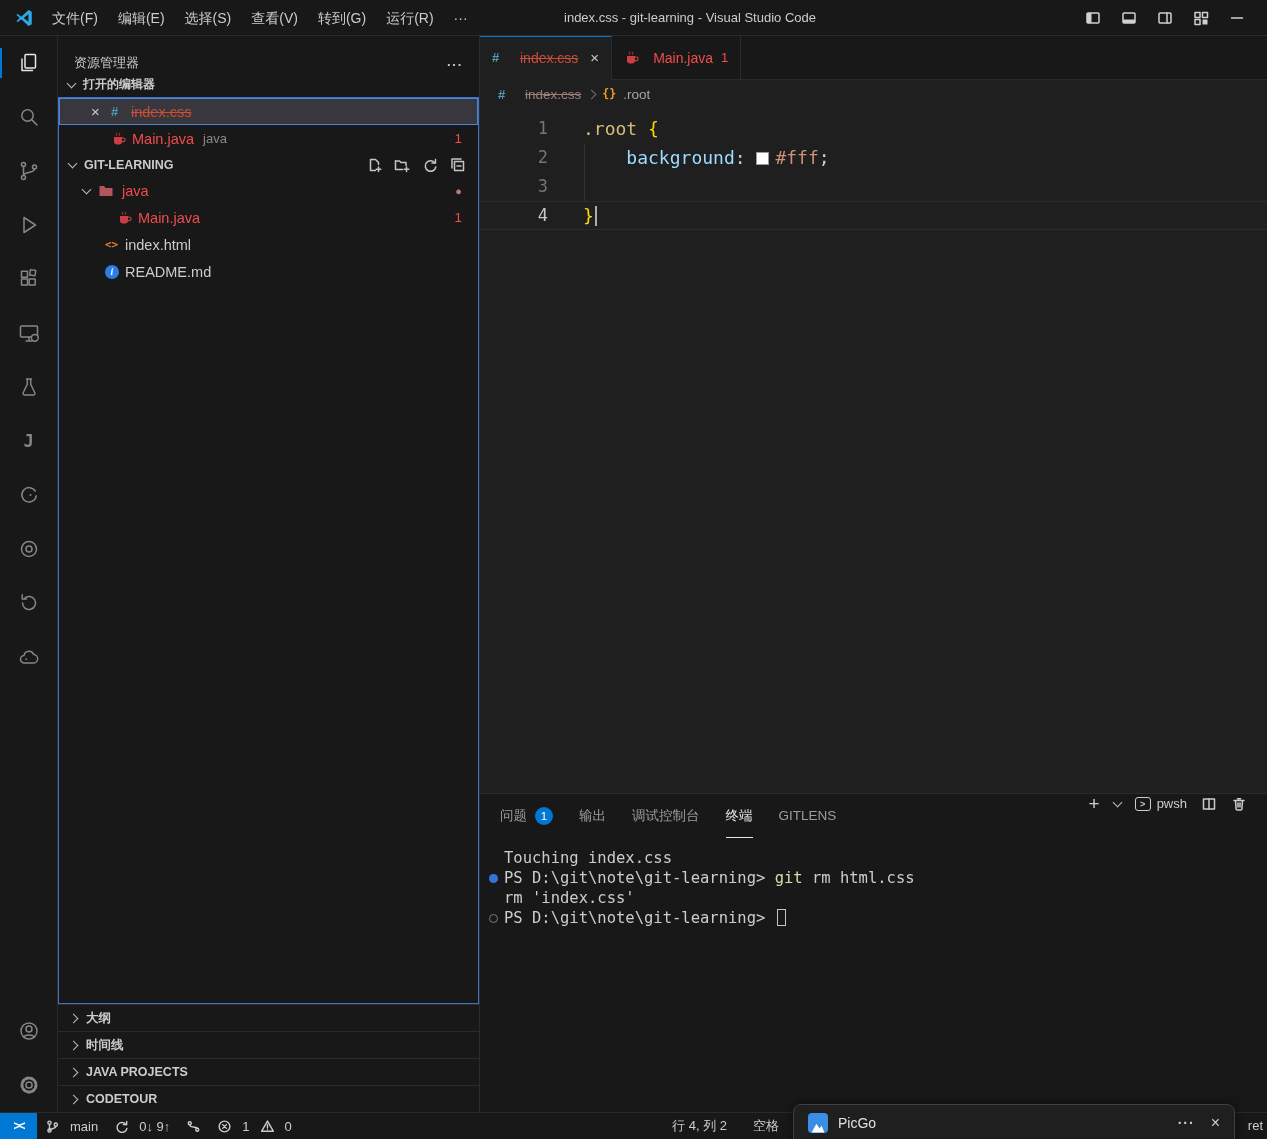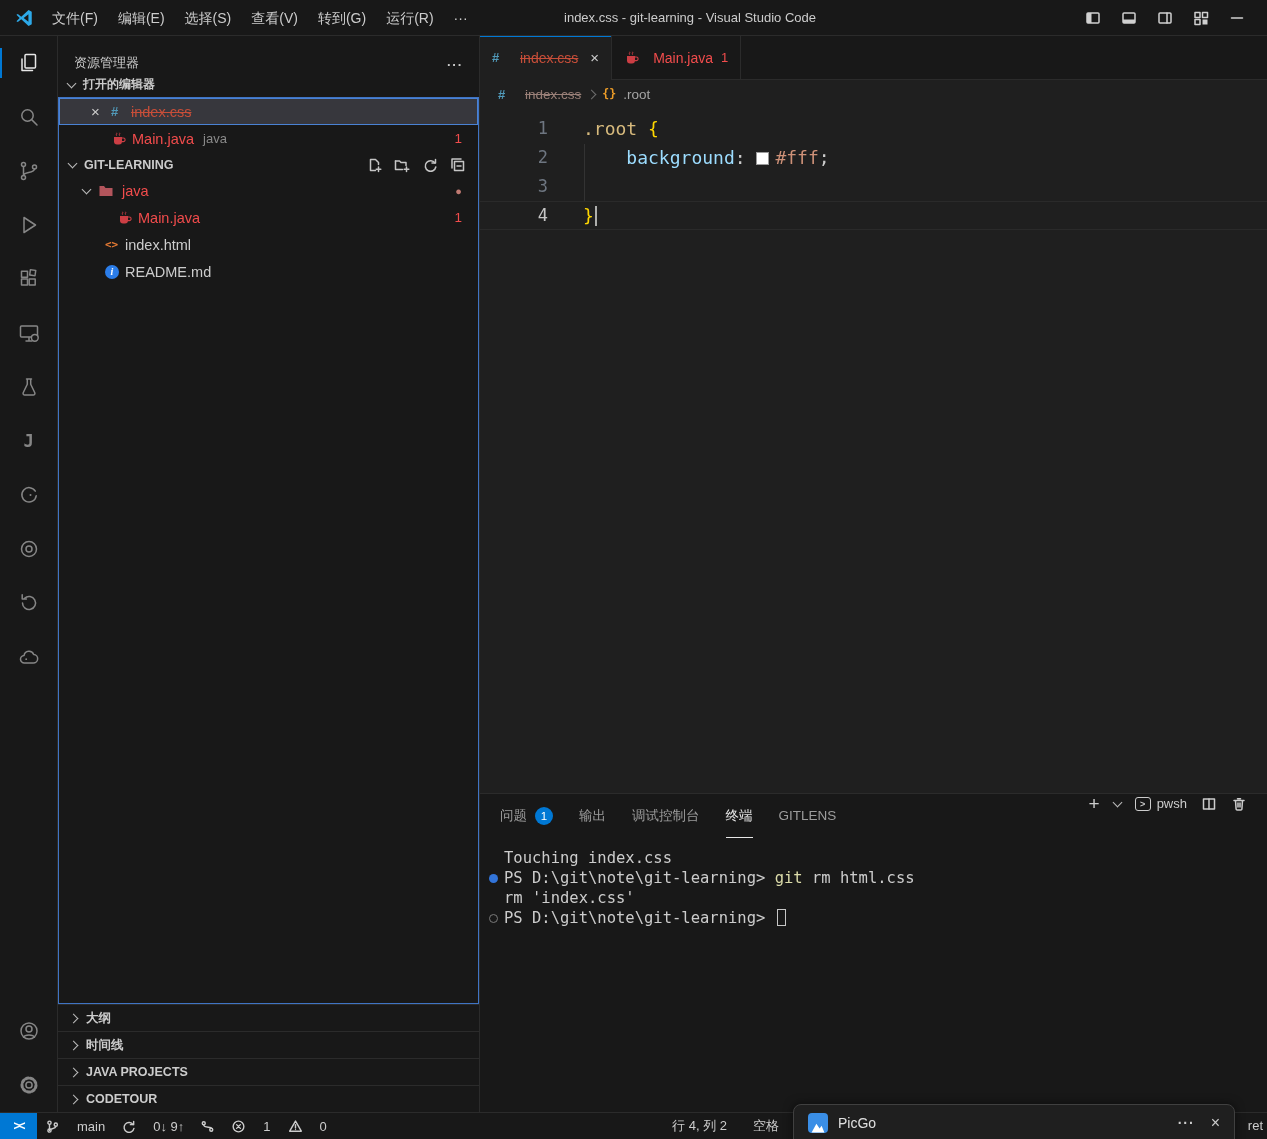--- a/index.html
+++ b/index.html
@@ -115,21 +115,21 @@
   .tline { position:relative; padding-left:24px; white-space:pre; }
   .tcmd { color:#dcdcaa; }
   .deco { position:absolute; left:9px; top:6px; width:9px; height:9px; border-radius:50%; }
   .deco.ok { background:#3274d9; }
   .deco.open { border:1px solid #7a7a7a; }
   .term-cursor { display:inline-block; width:9px; height:17px; border:1px solid #c6c6c6; vertical-align:-3px; margin-left:2px; }
 
   
   .statusbar { height:27px; background:#181818; border-top:1px solid #2b2b2b; display:flex; align-items:center; font-size:13px; color:#cccccc; position:relative; }
   .sb-remote { width:37px; height:100%; background:#0078d4; color:#fff; display:flex; align-items:center; justify-content:center; font-weight:bold; font-size:12px; letter-spacing:-2px; flex:none; }
-  .sb-item { display:flex; align-items:center; gap:17px; padding:0 8px; height:100%; }
+  .sb-item { display:flex; align-items:center; gap:10px; padding:0 8px; height:100%; }
   .sb-item svg { width:15px; height:15px; }
   .sb-right { margin-left:auto; display:flex; align-items:center; gap:10px; padding-right:480px; }
   .sb-edge { position:absolute; right:4px; top:5px; color:#cccccc; }
 
   
   .toast { position:absolute; left:793px; top:1104px; width:442px; height:48px; background:#1f1f1f; border:1px solid #404040; border-radius:8px 8px 0 0; box-shadow:0 0 10px rgba(0,0,0,.55); display:flex; align-items:center; padding:0 14px 10px 14px; z-index:5; }
   .toast-icon { width:20px; height:20px; border-radius:4px; background:#3a8ee6; display:inline-flex; align-items:flex-end; justify-content:center; margin-right:10px; flex:none; overflow:hidden; }
   .toast-icon svg { width:16px; height:12px; }
   .toast-title { font-size:14px; color:#e0e0e0; }
   .toast-actions { margin-left:auto; display:flex; align-items:center; gap:16px; color:#cccccc; }

